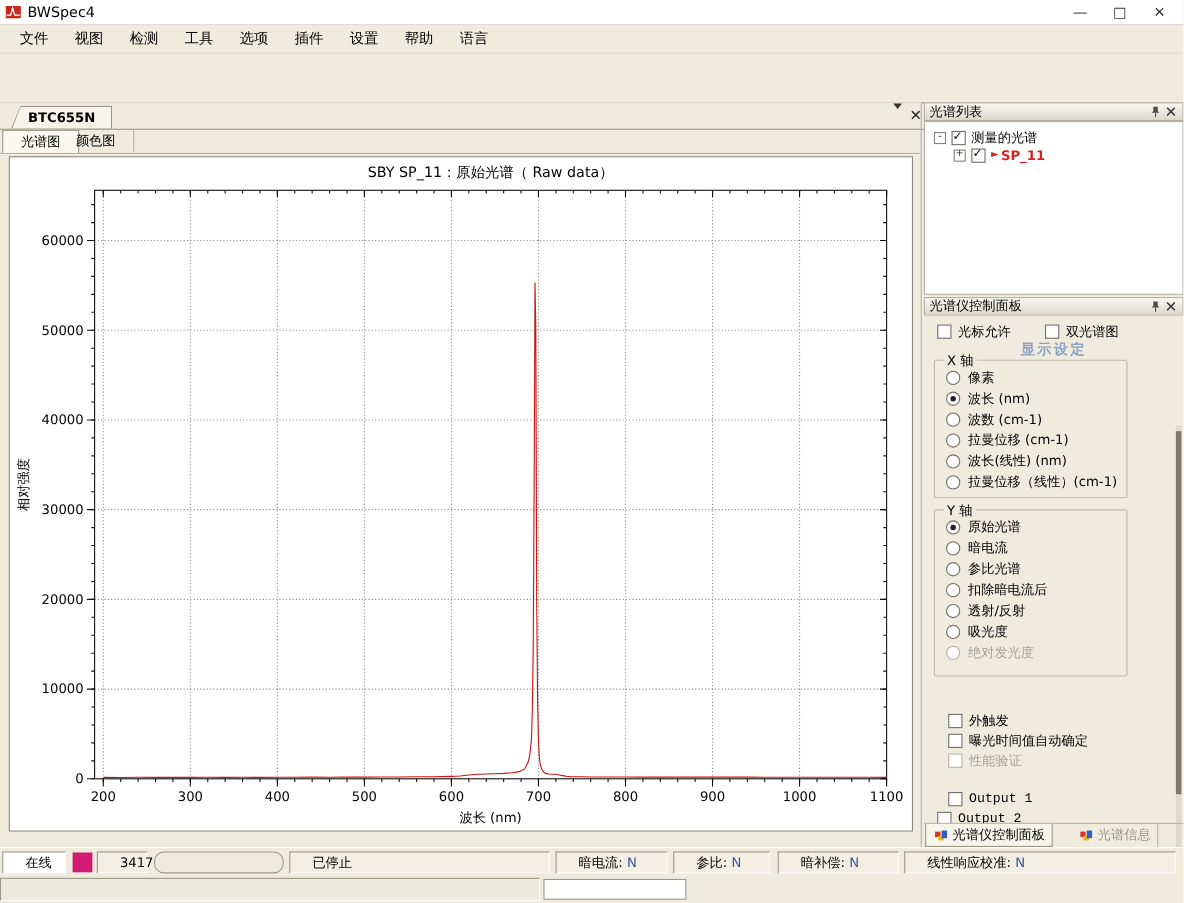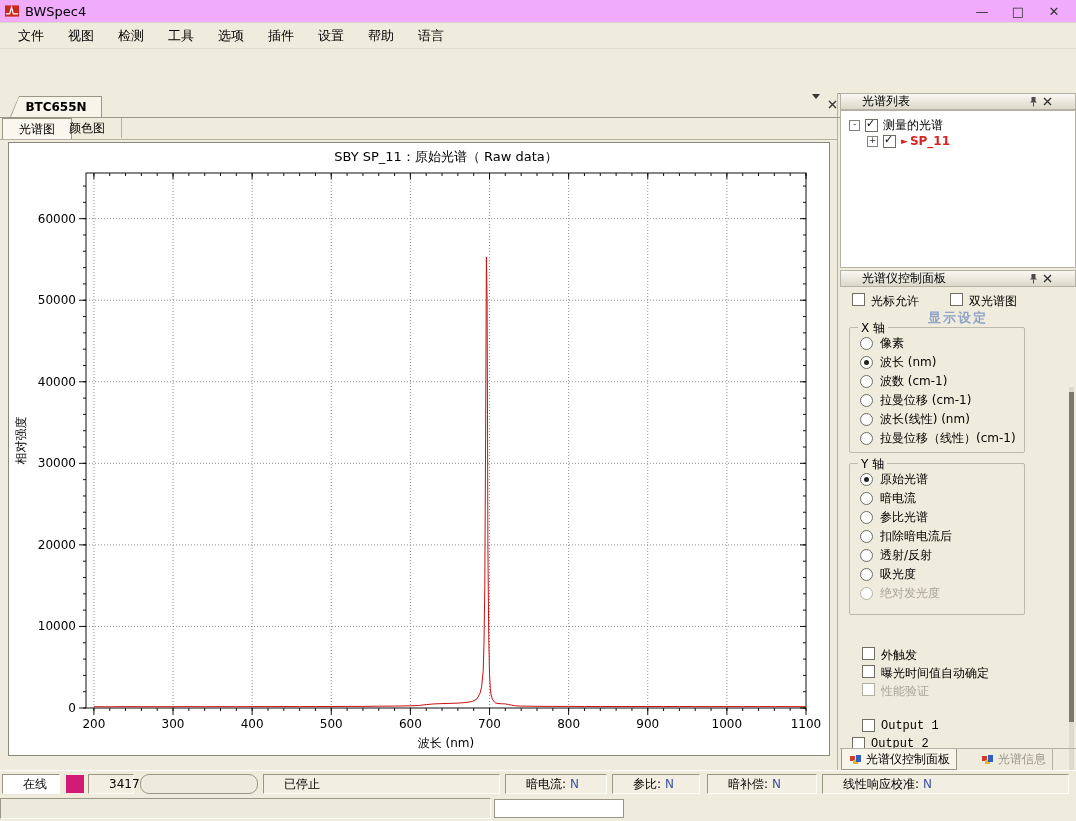--- a/index.html
+++ b/index.html
@@ -1,21 +1,21 @@
 <!DOCTYPE html>
 <html><head>
 <meta charset="utf-8">
 <style>
   html,body{margin:0;padding:0;overflow:hidden;}
   body{font-family:"DejaVu Sans","Liberation Sans",sans-serif;font-size:12px;color:#000;}
   #app{position:relative;width:1076px;height:821px;background:#f0ecdd;overflow:hidden;}
   .abs{position:absolute;}
 
   
-  .titlebar{left:0;top:0;width:1076px;height:22px;background:#f0abfc;border-bottom:1px solid #d8d5c9;display:flex;align-items:center;}
+  .titlebar{left:0;top:0;width:1076px;height:22px;background:#ffffff;border-bottom:1px solid #d8d5c9;display:flex;align-items:center;}
   .apptitle{margin-left:6px;font-size:13px;}
   .wincontrols{position:absolute;right:4px;top:0;height:22px;display:flex;}
   .winbtn{width:36px;height:22px;display:flex;align-items:center;justify-content:center;color:#333;font-size:13px;cursor:default;}
 
   
   .menubar{left:0;top:23px;width:1076px;height:26px;background:#f0ecdd;border-bottom:1px solid #e2ded0;display:flex;align-items:center;padding-left:6px;box-sizing:border-box;}
   .menuitem{padding:0 12px;line-height:26px;font-size:13px;}
 
   
   .toolbar{left:0;top:49px;width:1076px;height:44px;background:#f0ecdd;border-bottom:1px solid #94917f;}
@@ -41,32 +41,32 @@
   .doctab-inner{position:absolute;left:1px;top:1px;width:90px;height:20px;background:#f7f4e9;clip-path:polygon(8px 0,100% 0,100% 100%,0 100%);display:flex;align-items:center;justify-content:center;font-weight:bold;font-size:12px;}
   .striptools{position:absolute;right:10px;top:3px;display:flex;gap:8px;color:#444;font-size:11px;align-items:center;}
   .subtabs{position:absolute;left:0;top:25px;width:100%;height:21px;border-bottom:1px solid #b5b2a5;}
   .subtab{position:absolute;top:0;height:20px;display:flex;align-items:center;justify-content:center;font-size:12px;padding:0 10px;}
   .subtab.active{background:#f9f7ee;border:1px solid #9a9786;border-bottom:none;}
   .subtab.idle{border-right:1px solid #b5b2a5;}
   .chartbox{position:absolute;left:8px;top:49px;width:820px;height:612px;background:#fff;border:1px solid #8a887c;}
 
   
   .dock{left:840px;top:93px;width:236px;height:677px;background:#f0ecdd;}
-  .phdr{position:absolute;left:0;width:236px;height:17px;background:linear-gradient(#f9f8f3,#dcd9ca);border:1px solid #b5b2a5;box-sizing:border-box;display:flex;align-items:center;padding:0 21px;font-size:12px;}
+  .phdr{position:absolute;left:0;width:236px;height:17px;background:linear-gradient(#f9f8f3,#dcd9ca);border:1px solid #b5b2a5;box-sizing:border-box;display:flex;align-items:center;padding:0 4px;font-size:12px;}
   .phdr .sp{flex:1;}
   .picon{display:flex;align-items:center;justify-content:center;width:14px;height:14px;}
   .pbody1{position:absolute;left:0;top:17px;width:236px;height:158px;background:#fff;border:1px solid #b5b2a5;box-sizing:border-box;}
   .treerow{position:absolute;display:flex;align-items:center;gap:5px;font-size:12px;}
   .expbox{width:9px;height:9px;border:1px solid #848278;background:#fff;font-size:9px;line-height:7px;text-align:center;color:#333;}
   .cb{width:11px;height:11px;border:1px solid #6f6d64;background:#fff;position:relative;}
   .cb.checked::after{content:"✓";position:absolute;left:0px;top:-3px;font-size:11px;color:#000;}
   .redlabel{color:#d92121;font-weight:bold;}
 
   .pbody2{position:absolute;left:0;top:194px;width:236px;height:461px;background:#f0ecdd;}
-  .cbrow{position:absolute;display:flex;align-items:flex-start;gap:6px;font-size:12px;}
+  .cbrow{position:absolute;display:flex;align-items:center;gap:6px;font-size:12px;}
   .bluehead{position:absolute;width:100%;text-align:center;color:#8ea3c6;font-weight:bold;letter-spacing:2px;font-size:13px;}
   .groupbox{position:absolute;left:9px;width:174px;border:1px solid #bdb9ab;border-radius:2px;}
   .legend{position:absolute;left:8px;top:-8px;background:#f0ecdd;padding:0 3px;font-size:12px;}
   .radiorow{position:absolute;left:10px;display:flex;align-items:center;gap:7px;font-size:12px;white-space:nowrap;}
   .radio{width:11px;height:11px;border:1px solid #6f6d64;border-radius:50%;background:#fff;position:relative;flex:none;}
   .radio.checked::after{content:"";position:absolute;left:3px;top:3px;width:5px;height:5px;border-radius:50%;background:#222;}
   .disabledrow{color:#a8a49a;}
   .disabledrow .radio,.disabledrow .cb{border-color:#b3b0a1;}
   .mono{font-family:Liberation Mono, monospace;}
   .vscroll{position:absolute;right:2px;top:100px;width:5px;height:455px;background:#dedbcd;}

